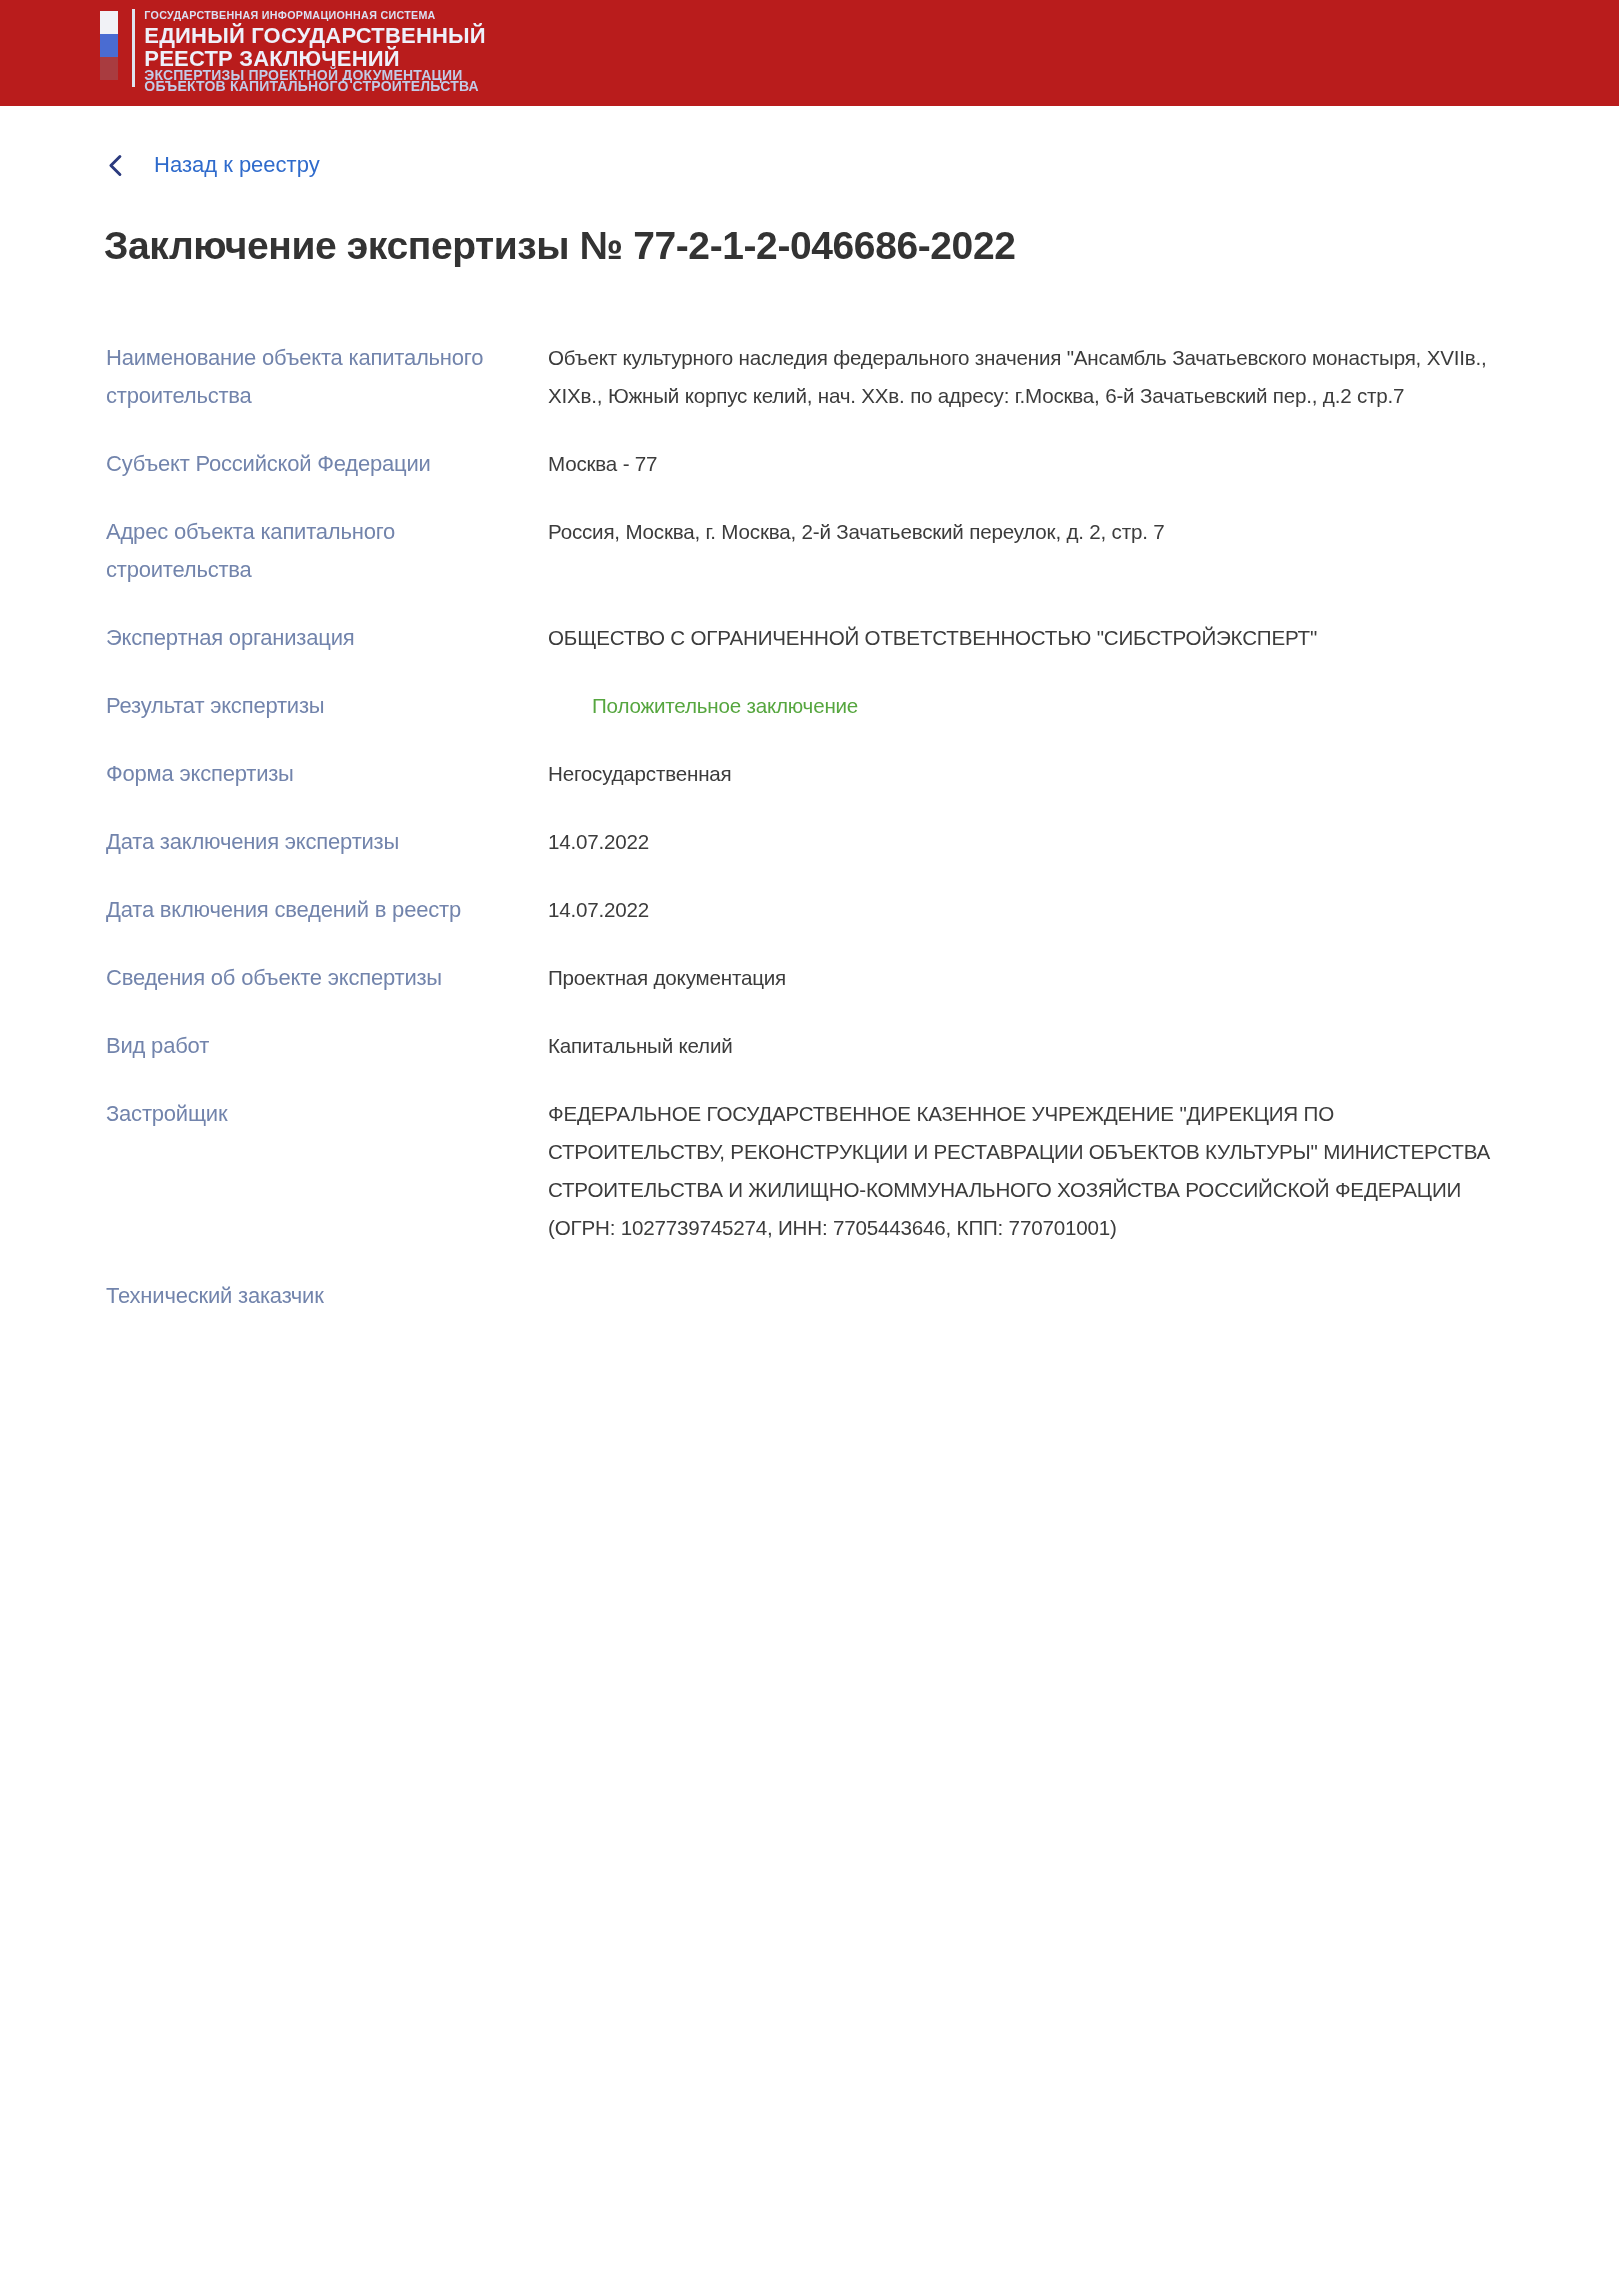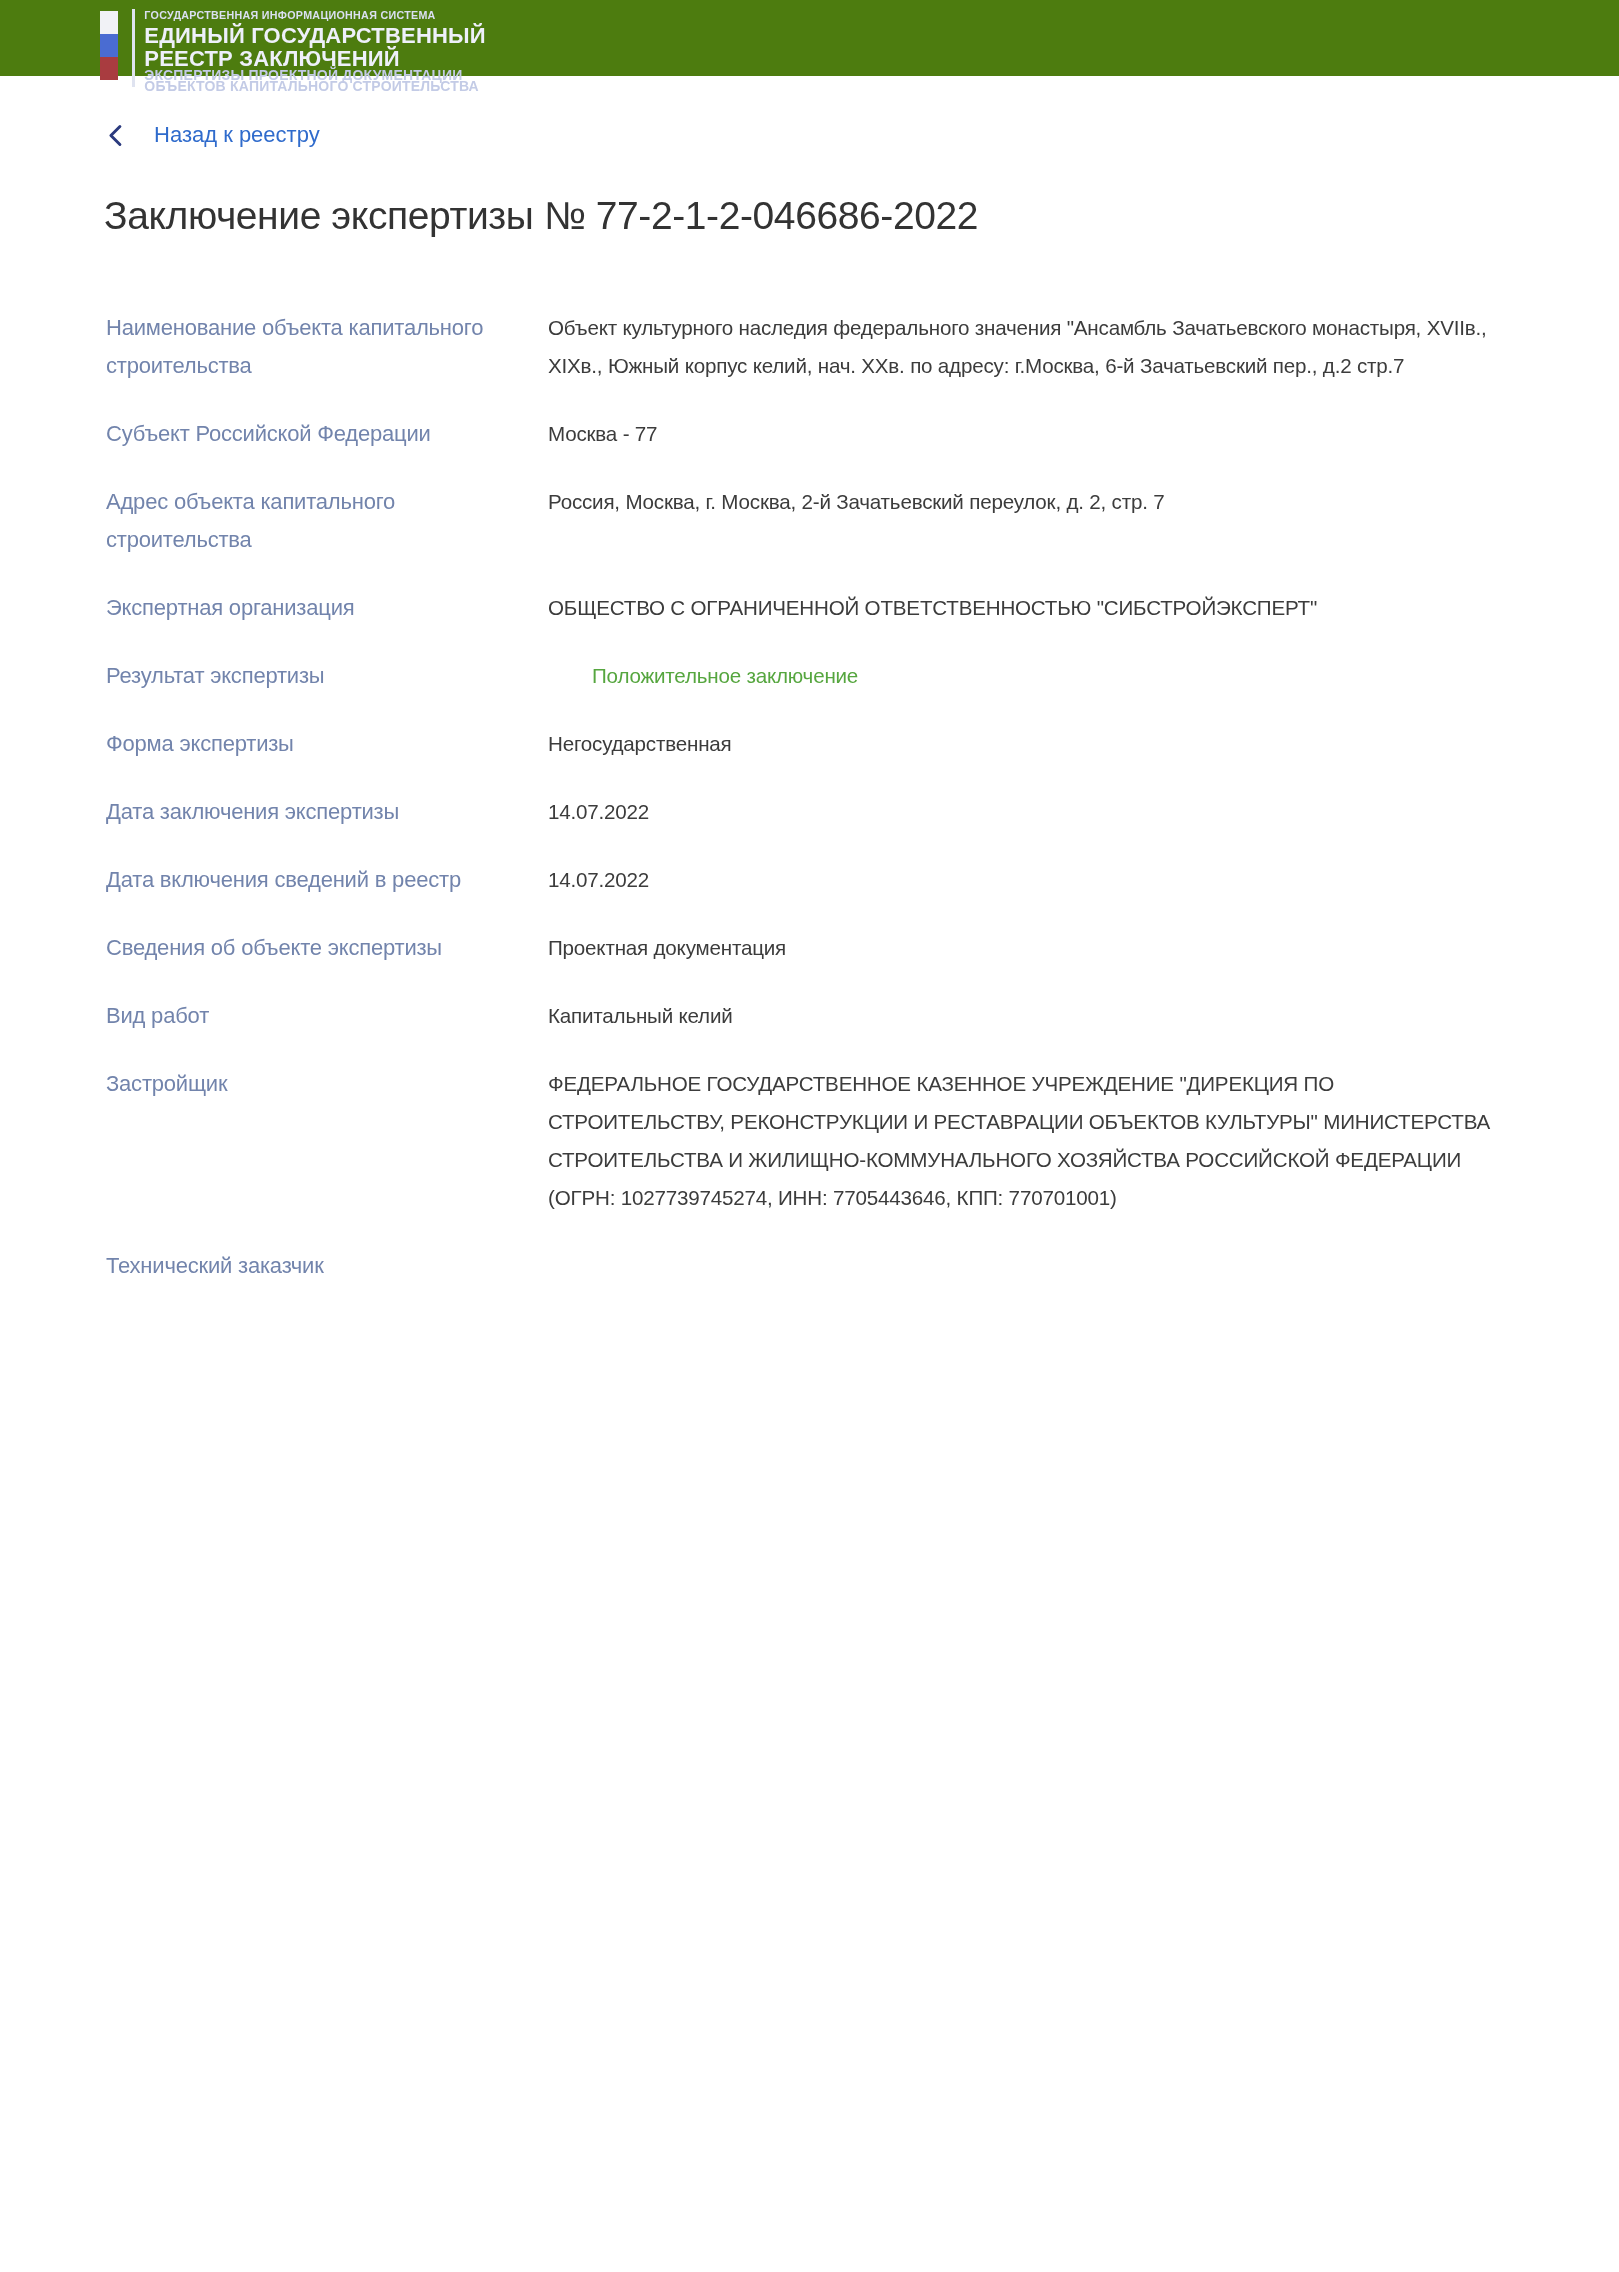--- a/index.html
+++ b/index.html
@@ -9,22 +9,22 @@
   }
   body {
     width: 1620px;
     min-height: 2273px;
     font-family: "Liberation Sans", "DejaVu Sans", sans-serif;
     -webkit-font-smoothing: antialiased;
   }
 
   
   .site-header {
-    height: 76px;
-    background: #4d7c0f;
+    height: 106px;
+    background: #b91c1c;
     position: relative;
     box-sizing: border-box;
   }
   .logo {
     position: absolute;
     left: 100px;
     top: 9px;
     display: flex;
     align-items: flex-start;
     cursor: pointer;
@@ -86,21 +86,21 @@
     color: #2f6bcc;
     text-decoration: none;
     cursor: pointer;
   }
   .back-link svg { display: block; }
 
   
   .page-title {
     margin: 43px 0 0 104px;
     font-size: 39px;
-    font-weight: 400;
+    font-weight: 700;
     letter-spacing: -0.4px;
     color: #333333;
   }
 
   
   .fields {
     margin: 71px 106px 0 106px;
   }
   .field-row {
     display: grid;

